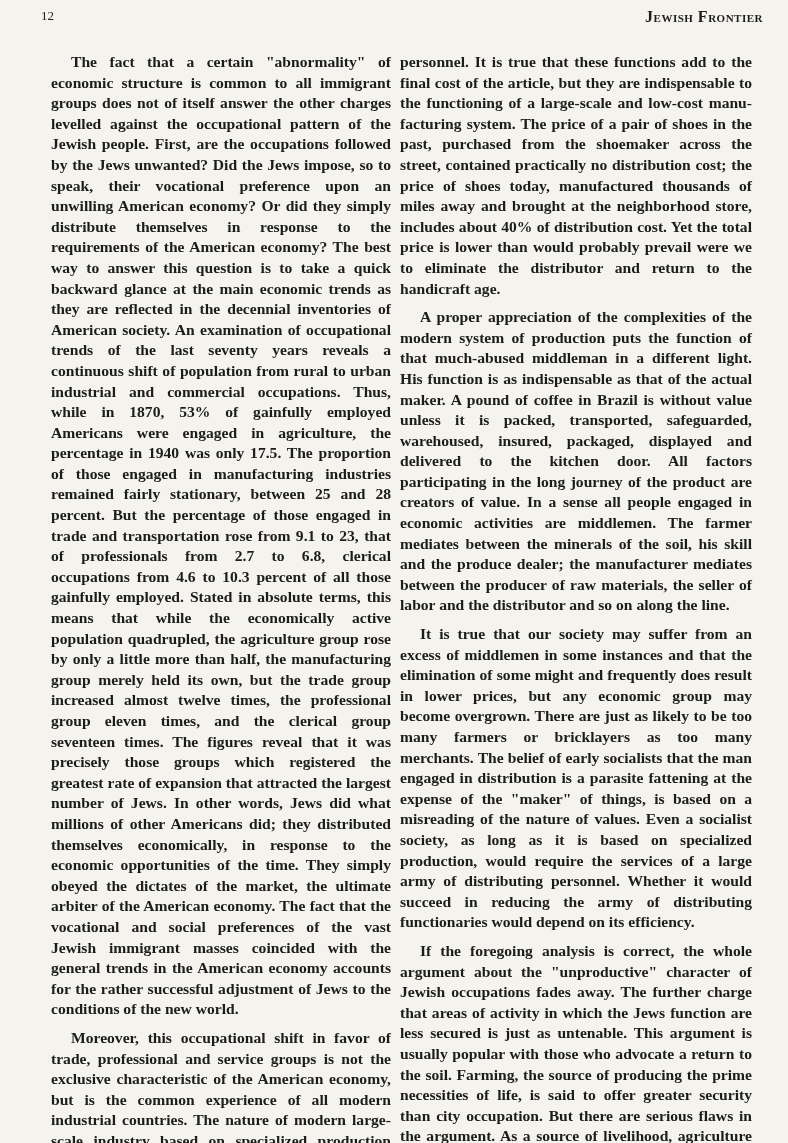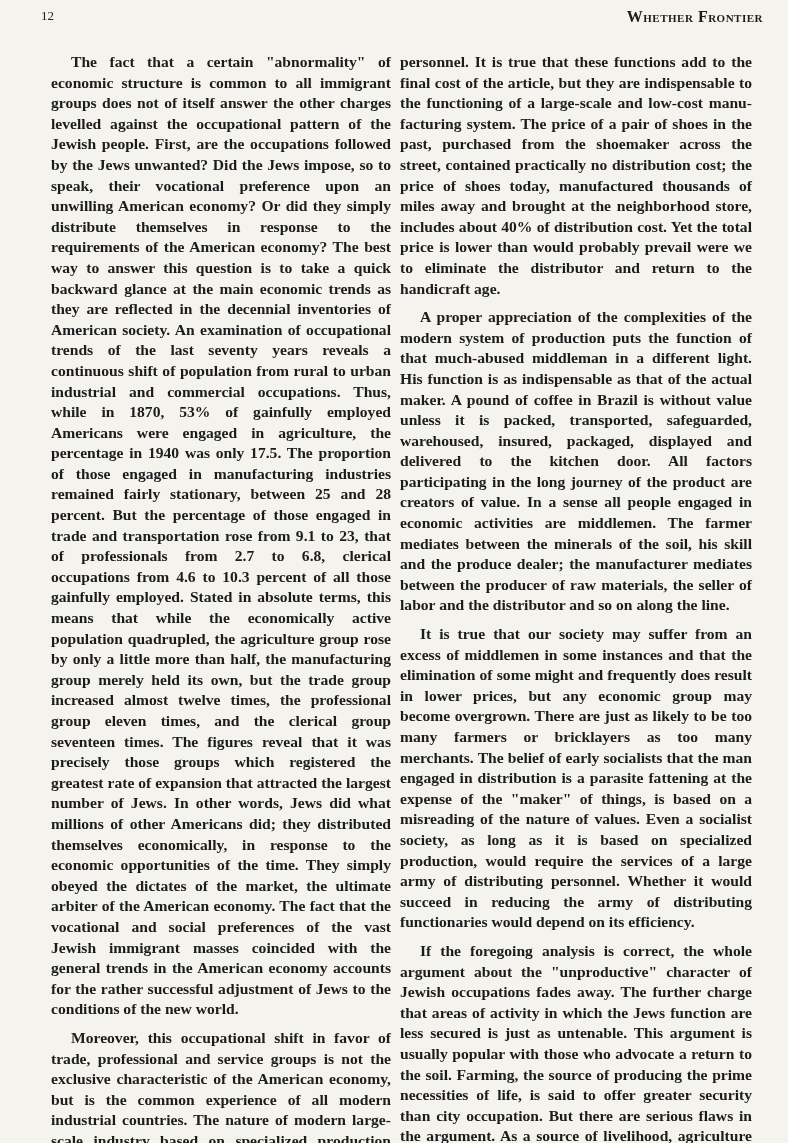--- a/index.html
+++ b/index.html
@@ -41,21 +41,21 @@
       margin: 8px 0 6px 0;
       text-indent: 20px;
       font-weight: bold;
     }
     .column p.continued { text-indent: 0; }
   </style>
 </head>
 <body>
 
 <div class="page-number">12</div>
-<div class="running-head">Whether Frontier</div>
+<div class="running-head">Jewish Frontier</div>
 
 <div class="column col-left">
   <p>The fact that a certain "abnormality" of economic structure is common to all immigrant groups does not of itself answer the other charges levelled against the occupational pattern of the Jewish people. First, are the occupations followed by the Jews unwanted? Did the Jews impose, so to speak, their vocational preference upon an unwilling American economy? Or did they simply distribute themselves in response to the requirements of the American economy? The best way to answer this question is to take a quick backward glance at the main economic trends as they are reflected in the decennial inventories of American society. An examination of occupational trends of the last seventy years reveals a continuous shift of population from rural to urban industrial and com­mercial occupations. Thus, while in 1870, 53% of gainfully employed Americans were engaged in agri­culture, the percentage in 1940 was only 17.5. The proportion of those engaged in manufacturing in­dustries remained fairly stationary, between 25 and 28 percent. But the percentage of those engaged in trade and transportation rose from 9.1 to 23, that of professionals from 2.7 to 6.8, clerical occupations from 4.6 to 10.3 percent of all those gainfully em­ployed. Stated in absolute terms, this means that while the economically active population quadrupled, the agriculture group rose by only a little more than half, the manufacturing group merely held its own, but the trade group increased almost twelve times, the professional group eleven times, and the clerical group seventeen times. The figures reveal that it was precisely those groups which registered the greatest rate of expansion that attracted the largest number of Jews. In other words, Jews did what mil­lions of other Americans did; they distributed them­selves economically, in response to the economic opportunities of the time. They simply obeyed the dictates of the market, the ultimate arbiter of the American economy. The fact that the vocational and social preferences of the vast Jewish immigrant mas­ses coincided with the general trends in the American economy accounts for the rather successful adjust­ment of Jews to the conditions of the new world.</p>
   <p>Moreover, this occupational shift in favor of trade, professional and service groups is not the exclusive characteristic of the American economy, but is the common experience of all modern industrial coun­tries. The nature of modern large-scale industry based on specialized production requires an ever-in­creasing army of administrative, technical and dis­tribution personnel. Specialized production increases the distance between producer and consumer, in terms of both space and time. The greater the distance between the act of production and that of final con­sumption, the larger the army of people who mediate between the producer and the consumer. Large-scale production could hardly function without the services of the shipper, the salesman, the billing-clerk, the wholesaler, the retailer, and a host of other auxiliary</p>
 </div>
 
 <div class="column col-right">
   <p class="continued">personnel. It is true that these functions add to the final cost of the article, but they are indispensable to the functioning of a large-scale and low-cost manu­facturing system. The price of a pair of shoes in the past, purchased from the shoemaker across the street, contained practically no distribution cost; the price of shoes today, manufactured thousands of miles away and brought at the neighborhood store, includes about 40% of distribution cost. Yet the total price is lower than would probably prevail were we to elimin­ate the distributor and return to the handicraft age.</p>
   <p>A proper appreciation of the complexities of the modern system of production puts the function of that much-abused middleman in a different light. His func­tion is as indispensable as that of the actual maker. A pound of coffee in Brazil is without value unless it is packed, transported, safeguarded, warehoused, insured, packaged, displayed and delivered to the kitchen door. All factors participating in the long journey of the product are creators of value. In a sense all people engaged in economic activities are middlemen. The farmer mediates between the min­erals of the soil, his skill and the produce dealer; the manufacturer mediates between the producer of raw materials, the seller of labor and the distributor and so on along the line.</p>
   <p>It is true that our society may suffer from an excess of middlemen in some instances and that the elim­ination of some might and frequently does result in lower prices, but any economic group may become overgrown. There are just as likely to be too many farmers or bricklayers as too many merchants. The belief of early socialists that the man engaged in dis­tribution is a parasite fattening at the expense of the "maker" of things, is based on a misreading of the nature of values. Even a socialist society, as long as it is based on specialized production, would require the services of a large army of distributing personnel. Whether it would succeed in reducing the army of distributing functionaries would depend on its efficiency.</p>

